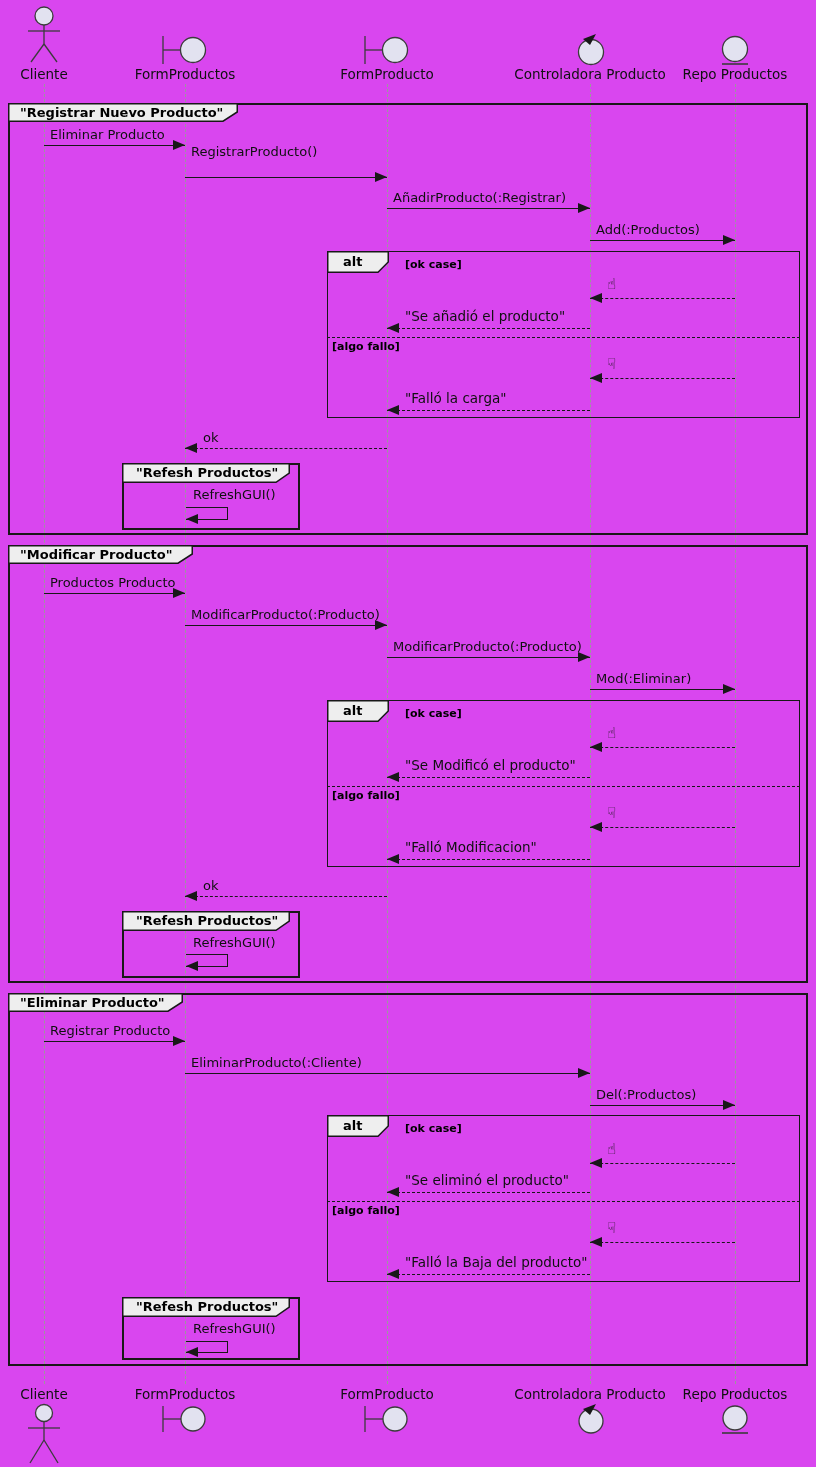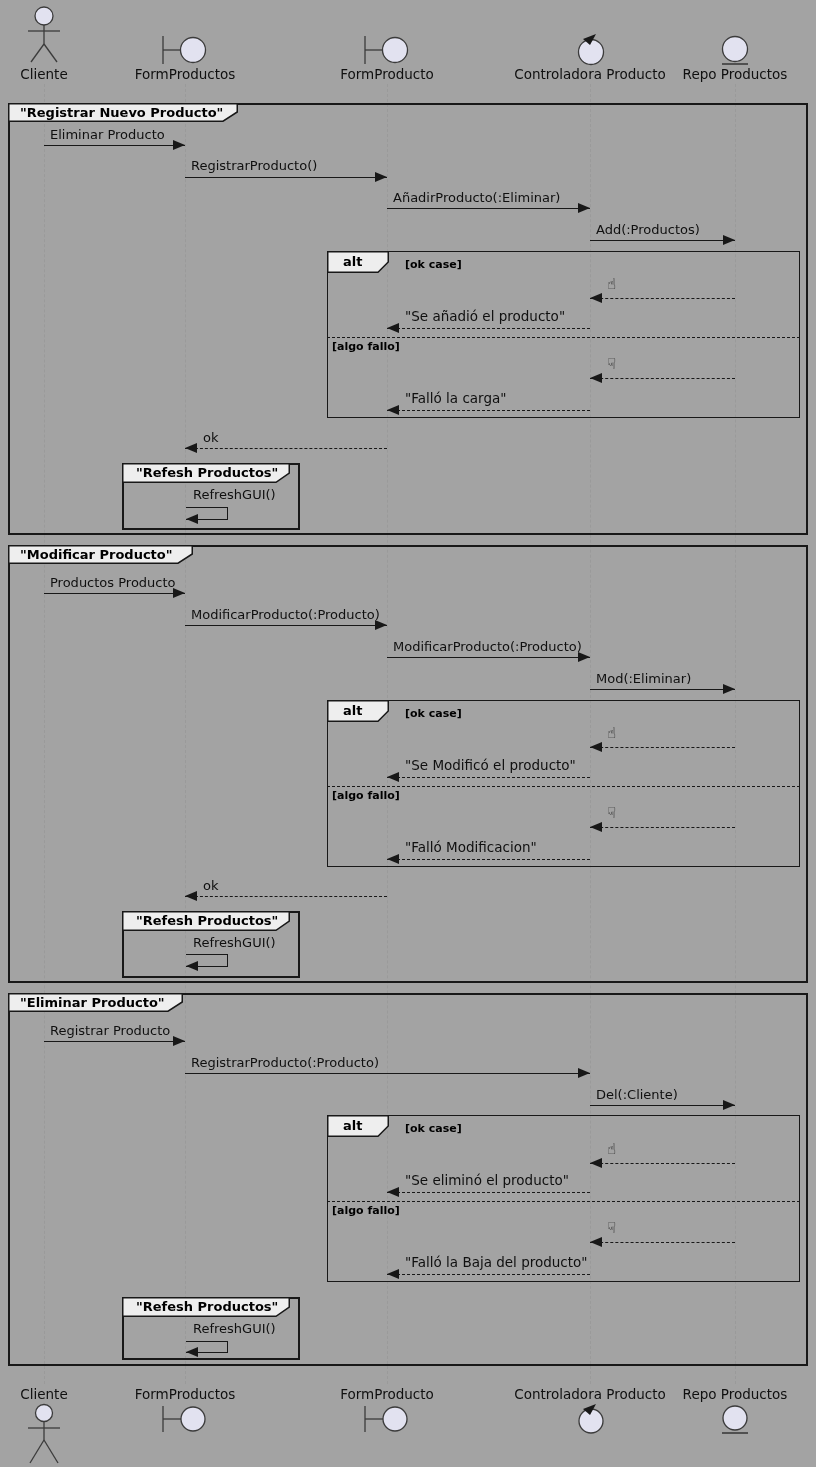--- a/index.html
+++ b/index.html
@@ -1,17 +1,17 @@
 <!DOCTYPE html>
 <html><head>
 <meta charset="utf-8">
 <style>
   * { box-sizing: border-box; margin: 0; padding: 0; }
   body { background: #fff; font-family: "DejaVu Sans", "Liberation Sans", sans-serif; }
-  #canvas { position: relative; width: 816px; height: 1467px; background: #a3a3a3; overflow: hidden; }
+  #canvas { position: relative; width: 816px; height: 1467px; background: #d946ef; overflow: hidden; }
 
   .lifeline { position: absolute; width: 0; border-left: 1px dashed #9a9a9a; top: 84px; height: 1300px; }
 
   .picon { position: absolute; }
 
   .plabel { position: absolute; transform: translateX(-50%); font-size: 13.5px; color: #101010; white-space: nowrap; }
 
   .frame { position: absolute; border: 2px solid #181818; background: transparent; }
   .tab { position: absolute; }
   .tab-label { position: absolute; font-size: 13px; font-weight: bold; color: #000; white-space: nowrap; }
@@ -80,25 +80,25 @@
     <polygon points="0.75,0.75 229.25,0.75 229.25,9 215,18.25 0.75,18.25" fill="#EEEEEE" stroke="#181818" stroke-width="1.5"></polygon>
   </svg>
   <div class="tab-label" style="left:20px;top:105px">"Registrar Nuevo Producto"</div>
 
   <div class="msg" style="left:44px;top:145px;width:141px"></div>
   <div class="ah-r" style="left:173px;top:140px"></div>
   <div class="mlabel" style="left:50px;top:127px">Eliminar Producto</div>
 
   <div class="msg" style="left:185px;top:177px;width:202px"></div>
   <div class="ah-r" style="left:375px;top:172px"></div>
-  <div class="mlabel" style="left:191px;top:158px">RegistrarProducto()</div>
+  <div class="mlabel" style="left:191px;top:144px">RegistrarProducto()</div>
 
   <div class="msg" style="left:387px;top:208px;width:203px"></div>
   <div class="ah-r" style="left:578px;top:203px"></div>
-  <div class="mlabel" style="left:393px;top:190px">AñadirProducto(:Eliminar)</div>
+  <div class="mlabel" style="left:393px;top:190px">AñadirProducto(:Registrar)</div>
 
   <div class="msg" style="left:590px;top:240px;width:145px"></div>
   <div class="ah-r" style="left:723px;top:235px"></div>
   <div class="mlabel" style="left:596px;top:222px">Add(:Productos)</div>
 
   <div class="altbox" style="left:327px;top:251px;width:473px;height:167px"></div>
   <svg class="tab" style="left:327px;top:251px" width="62" height="22">
     <polygon points="0.75,0.75 61.25,0.75 61.25,11 51,21.25 0.75,21.25" fill="#EEEEEE" stroke="#181818" stroke-width="1.5"></polygon>
   </svg>
   <div class="tab-label" style="left:343px;top:254px">alt</div>
@@ -202,25 +202,25 @@
     <polygon points="0.75,0.75 174.25,0.75 174.25,9 160,18.25 0.75,18.25" fill="#EEEEEE" stroke="#181818" stroke-width="1.5"></polygon>
   </svg>
   <div class="tab-label" style="left:20px;top:995px">"Eliminar Producto"</div>
 
   <div class="msg" style="left:44px;top:1041px;width:141px"></div>
   <div class="ah-r" style="left:173px;top:1036px"></div>
   <div class="mlabel" style="left:50px;top:1023px">Registrar Producto</div>
 
   <div class="msg" style="left:185px;top:1073px;width:405px"></div>
   <div class="ah-r" style="left:578px;top:1068px"></div>
-  <div class="mlabel" style="left:191px;top:1055px">RegistrarProducto(:Producto)</div>
+  <div class="mlabel" style="left:191px;top:1055px">EliminarProducto(:Cliente)</div>
 
   <div class="msg" style="left:590px;top:1105px;width:145px"></div>
   <div class="ah-r" style="left:723px;top:1100px"></div>
-  <div class="mlabel" style="left:596px;top:1087px">Del(:Cliente)</div>
+  <div class="mlabel" style="left:596px;top:1087px">Del(:Productos)</div>
 
   <div class="altbox" style="left:327px;top:1115px;width:473px;height:167px"></div>
   <svg class="tab" style="left:327px;top:1115px" width="62" height="22">
     <polygon points="0.75,0.75 61.25,0.75 61.25,11 51,21.25 0.75,21.25" fill="#EEEEEE" stroke="#181818" stroke-width="1.5"></polygon>
   </svg>
   <div class="tab-label" style="left:343px;top:1118px">alt</div>
   <div class="guard" style="left:405px;top:1122px">[ok case]</div>
 
   <div class="msg dashed" style="left:590px;top:1163px;width:145px"></div>
   <div class="ah-l" style="left:590px;top:1158px"></div>

